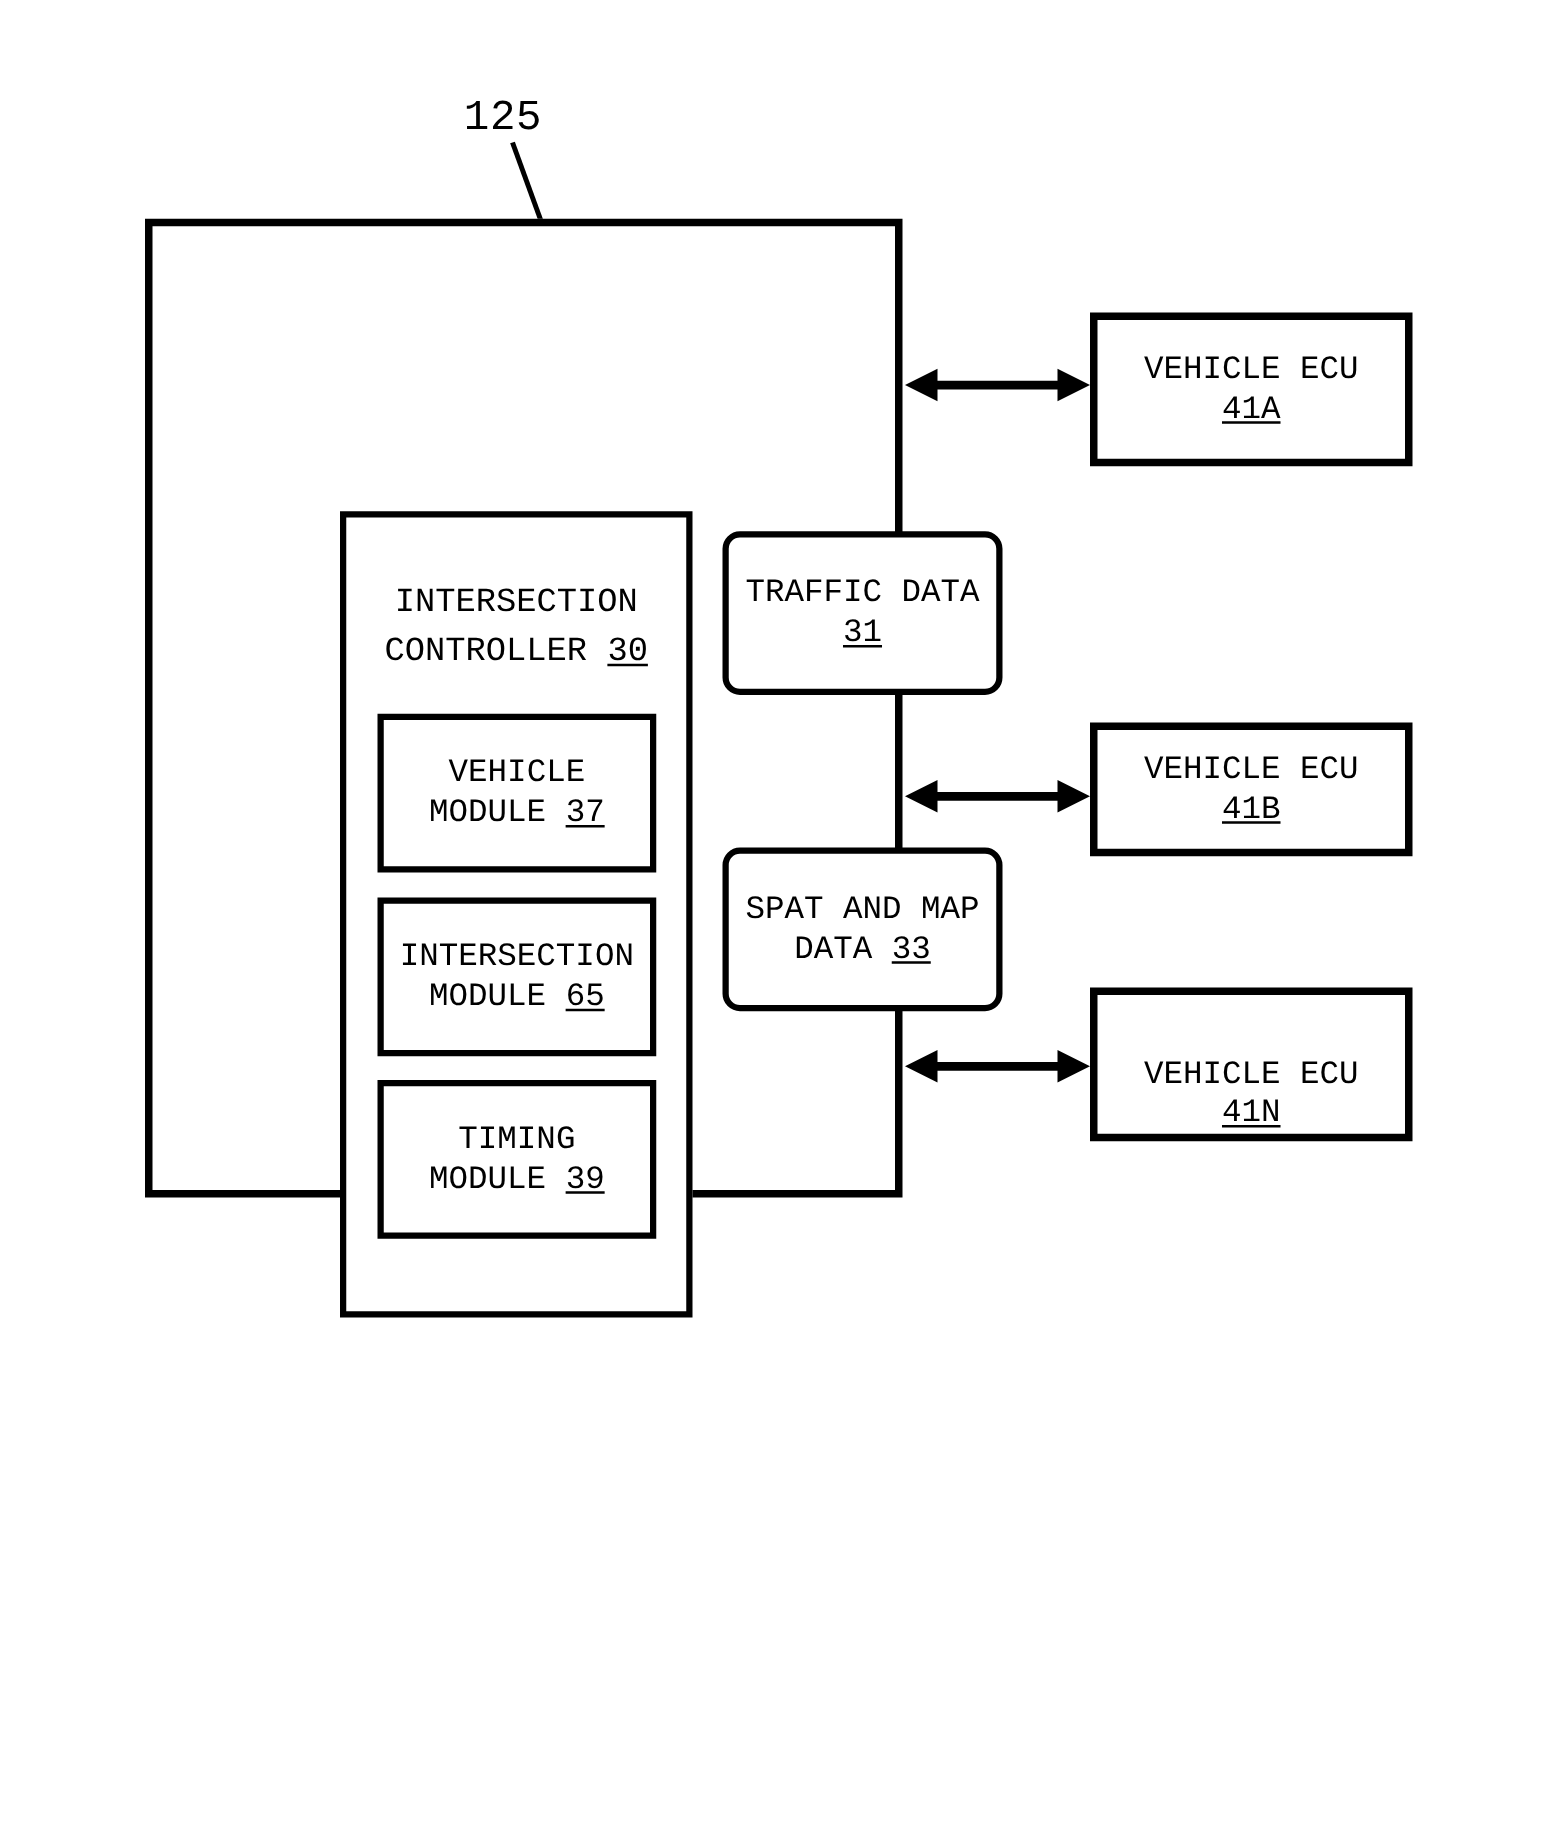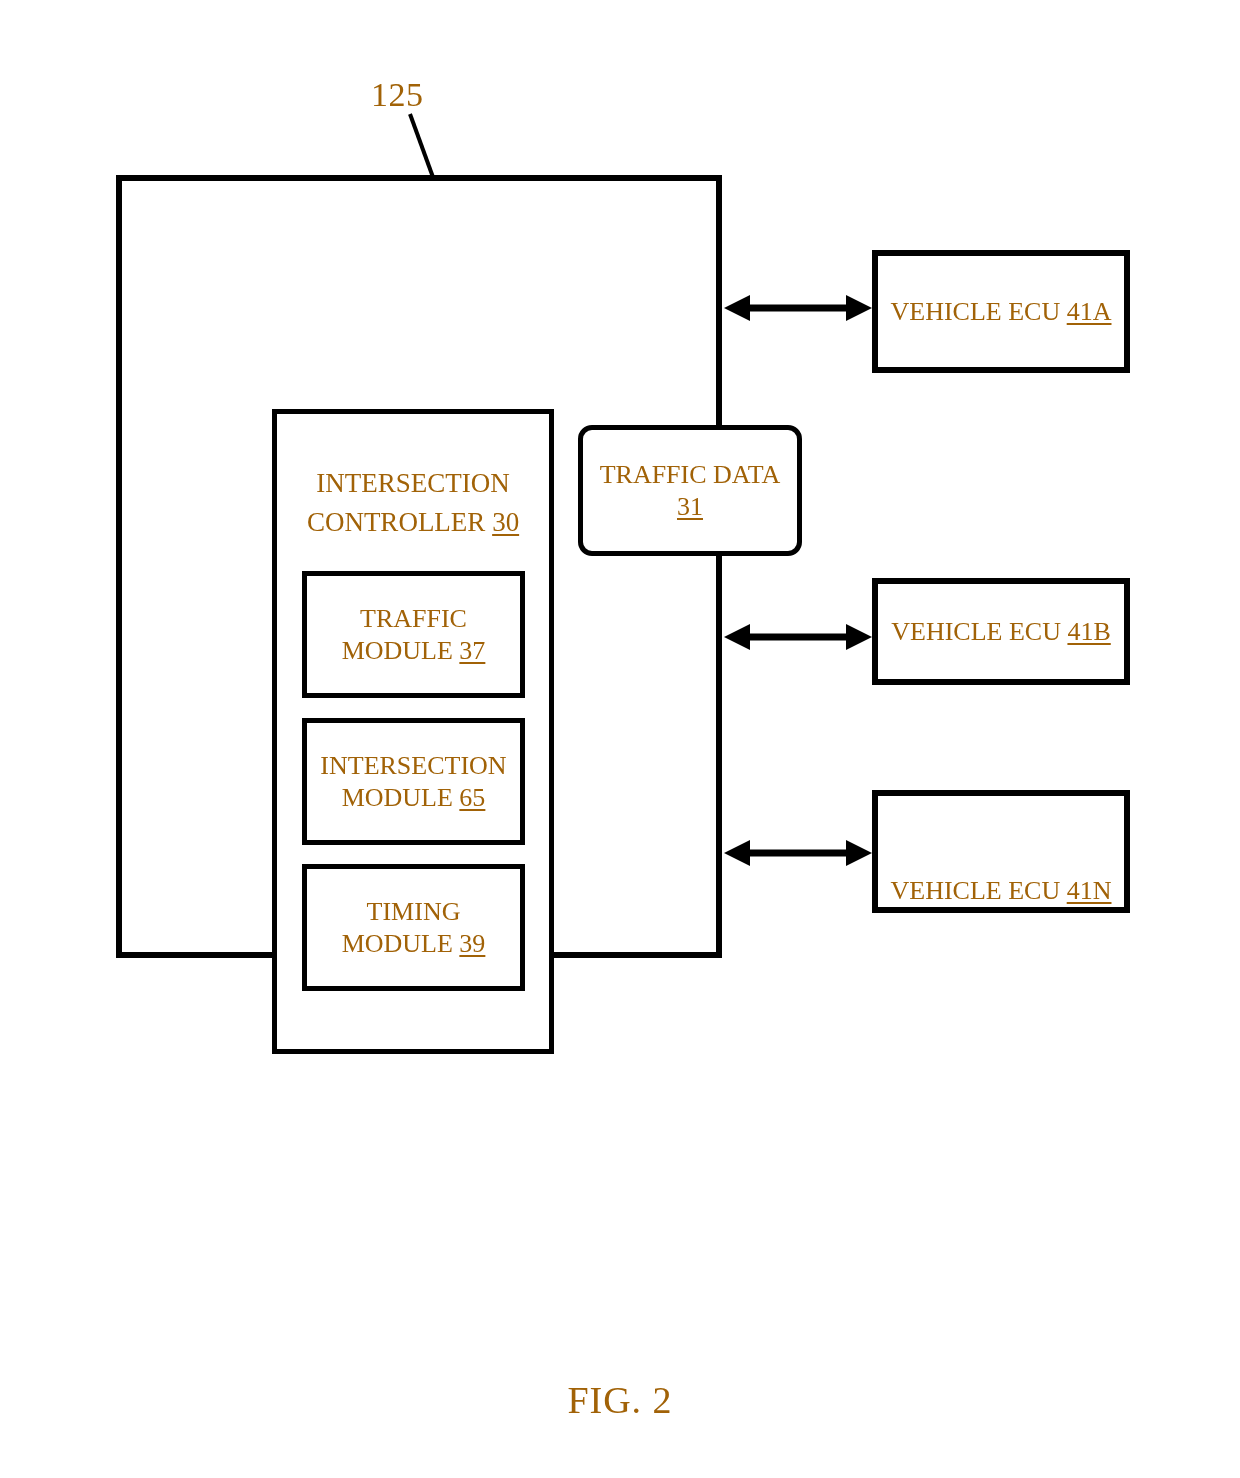--- a/index.html
+++ b/index.html
@@ -5,22 +5,22 @@
   html, body {
     margin: 0;
     padding: 0;
     background: #ffffff;
   }
   #figure-root {
     position: relative;
     width: 1240px;
     height: 1478px;
     background: #ffffff;
-    font-family: Liberation Serif, serif;
-    color: #a16207;
+    font-family: Liberation Mono, monospace;
+    color: #000000;
     overflow: hidden;
   }
 
   
   .box {
     position: absolute;
     box-sizing: border-box;
     background: #ffffff;
     border: 5px solid #000000;
     display: flex;
@@ -158,31 +158,34 @@
     <line x1="2" y1="2" x2="26" y2="68" stroke="#000000" stroke-width="4"></line>
   </svg>
 
   <div class="box" id="outer-system-box">
 
     <div class="box" id="intersection-controller-box">
       <div id="intersection-controller-title"><span>INTERSECTION</span><br><span>CONTROLLER </span><span class="ref">30</span></div>
     </div>
 
     <div class="box module-box" id="module-box-0">
-      <span class="box-label"><span>TRAFFIC</span><br><span>MODULE </span><span class="ref">37</span></span>
+      <span class="box-label"><span>VEHICLE</span><br><span>MODULE </span><span class="ref">37</span></span>
     </div>
     <div class="box module-box" id="module-box-1">
       <span class="box-label"><span>INTERSECTION</span><br><span>MODULE </span><span class="ref">65</span></span>
     </div>
     <div class="box module-box" id="module-box-2">
       <span class="box-label"><span>TIMING</span><br><span>MODULE </span><span class="ref">39</span></span>
     </div>
 
     <div class="box data-box" id="data-box-0">
       <span class="box-label"><span>TRAFFIC DATA</span><br><span></span><span class="ref">31</span></span>
+    </div>
+    <div class="box data-box" id="data-box-1">
+      <span class="box-label"><span>SPAT AND MAP</span><br><span>DATA </span><span class="ref">33</span></span>
     </div>
 
   </div>
 
   <svg class="connector-arrow" id="connector-arrow-0" viewBox="0 0 152 34" preserveAspectRatio="none">
     <line x1="20" y1="17" x2="132" y2="17" stroke="#000000" stroke-width="7"></line>
     <polygon points="2,17 28,4 28,30" fill="#000000"></polygon>
     <polygon points="150,17 124,4 124,30" fill="#000000"></polygon>
   </svg>
   <svg class="connector-arrow" id="connector-arrow-1" viewBox="0 0 152 34" preserveAspectRatio="none">
@@ -199,15 +202,14 @@
   <div class="box ecu-box" id="ecu-box-0">
     <span class="box-label"><span>VEHICLE ECU </span><span class="ref">41A</span></span>
   </div>
   <div class="box ecu-box" id="ecu-box-1">
     <span class="box-label"><span>VEHICLE ECU </span><span class="ref">41B</span></span>
   </div>
   <div class="box ecu-box" id="ecu-box-2">
     <span class="box-label"><span>VEHICLE ECU </span><span class="ref">41N</span></span>
   </div>
 
-  <div id="figure-caption">FIG. 2</div>
 
 </div>
 
 </body></html>

